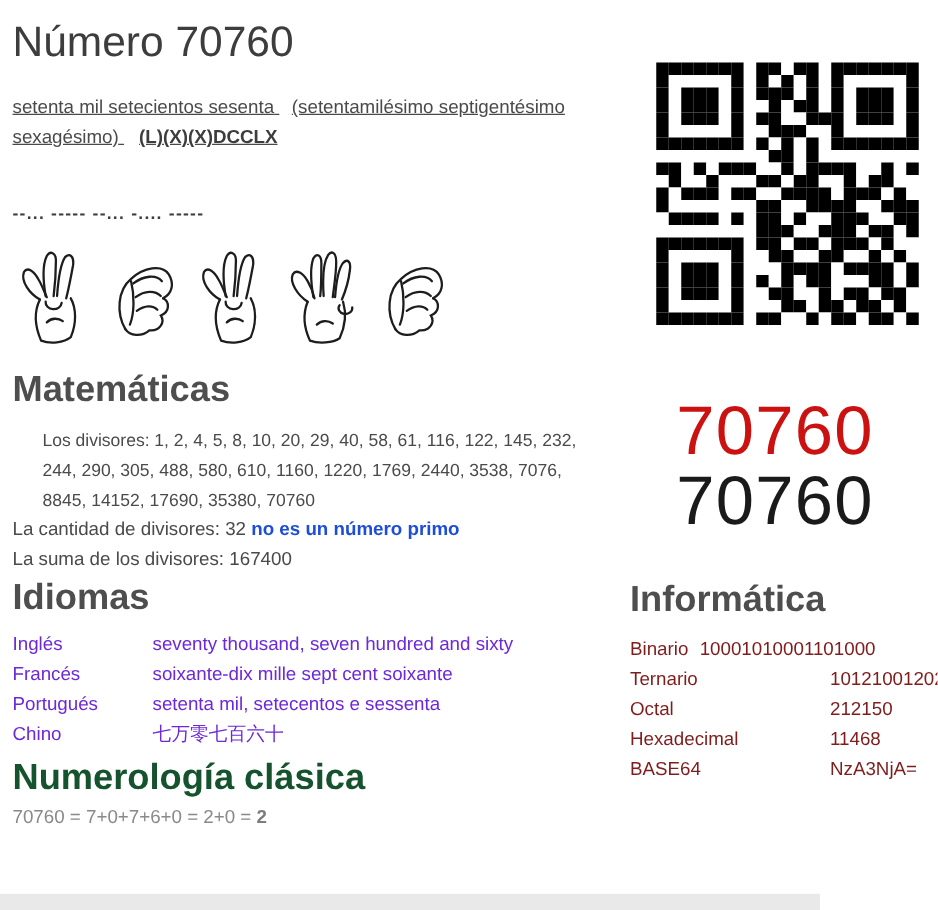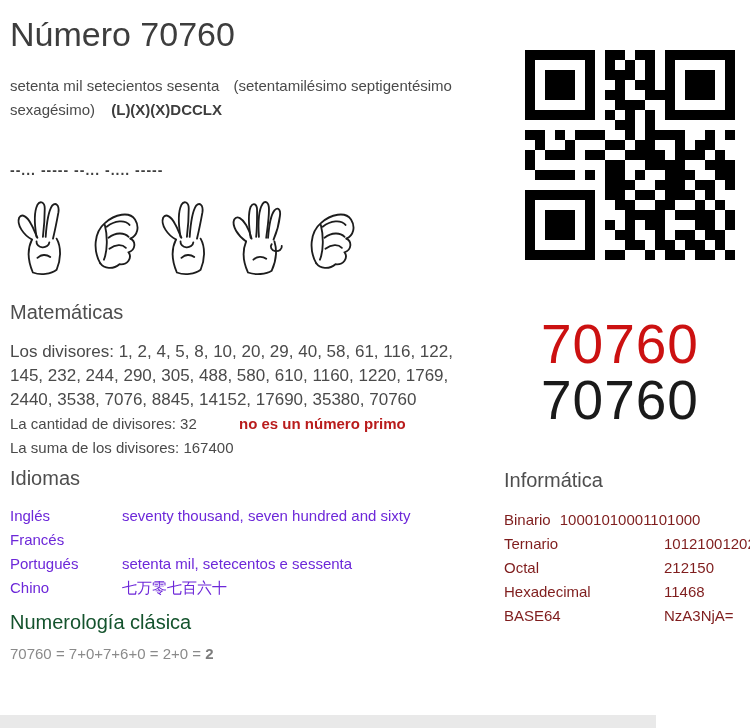--- a/index.html
+++ b/index.html
@@ -4,32 +4,32 @@
 <style>
   * { margin:0; padding:0; box-sizing:border-box; }
   html,body { width:750px; height:728px; background:#fff; overflow:hidden; }
   body { font-family:"Liberation Sans","DejaVu Sans",sans-serif; color:#474747; position:relative; }
 
   .page { position:relative; width:656px; height:728px; }
 
   
   .col-left { position:absolute; left:10px; top:0; width:462px; }
   h1.page-title { margin-top:12px; font-size:34px; line-height:44px; font-weight:400; color:#3d3d3d; }
-  .desc { margin-top:18px; font-size:15px; line-height:24px; color:#4a4a4a; }
+  .desc { margin-top:18px; font-size:15px; line-height:24px; color:#4a4a4a;text-decoration:underline; }
   .desc .ordinal { margin-left:10px; }
   .desc .roman { margin-left:12px; font-weight:700; color:#3d3d3d; }
   .morse { margin-top:40px; font-size:14px; font-weight:700; letter-spacing:1px; color:#3e3e3e; }
   .hands { margin-top:14px; display:flex; gap:8px; align-items:flex-end; }
   .hands svg { display:block; }
 
-  h2.section-h { font-size:20px; line-height:36px; font-weight:400; color:#4e4e4e; }
+  h2.section-h { font-size:29px; line-height:36px; font-weight:700; color:#4e4e4e; }
   h2.mt-math { margin-top:16px; }
-  .divisors { margin-top:10px; font-size:17px; line-height:24px; color:#4a4a4a; }
+  .divisors { margin-top:10px; font-size:14px; line-height:24px; color:#4a4a4a;margin-left:24px; }
   .mathline { font-size:15px; line-height:24px; color:#4a4a4a; }
-  .not-prime { font-weight:700; color:#b91c1c; margin-left:38px; }
+  .not-prime { font-weight:700; color:#1d4ed8; }
 
   .lang-rows { margin-top:8px; }
   .lang-row { display:flex; font-size:15px; line-height:24px; color:#6d28d9; }
   .lang-label { width:112px; flex:0 0 112px; }
 
   h2.numero-h { margin-top:4px; color:#14532d; }
   .formula { margin-top:2px; font-size:15px; line-height:24px; color:#8a8a8a; }
   .formula b { color:#7d7d7d; }
 
   
@@ -121,20 +121,21 @@
     <div class="mathline">La suma de los divisores: 167400</div>
 
     <h2 class="section-h">Idiomas</h2>
     <div class="lang-rows">
       <div class="lang-row">
         <span class="lang-label">Inglés</span>
         <span class="lang-value">seventy thousand, seven hundred and sixty</span>
       </div>
       <div class="lang-row">
         <span class="lang-label">Francés</span>
+        <span class="lang-value">soixante-dix mille sept cent soixante</span>
       </div>
       <div class="lang-row">
         <span class="lang-label">Portugués</span>
         <span class="lang-value">setenta mil, setecentos e sessenta</span>
       </div>
       <div class="lang-row">
         <span class="lang-label">Chino</span>
         <span class="lang-value">七万零七百六十</span>
       </div>
     </div>

